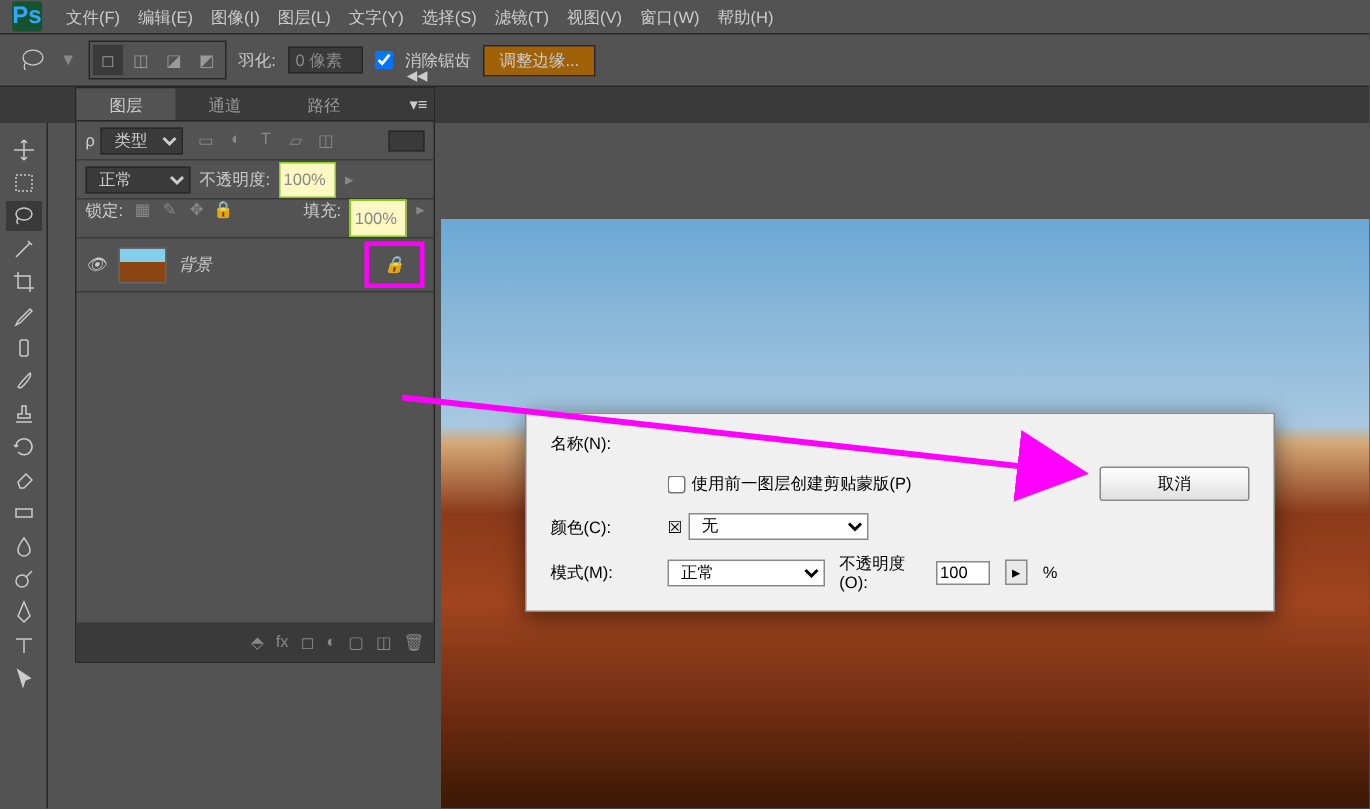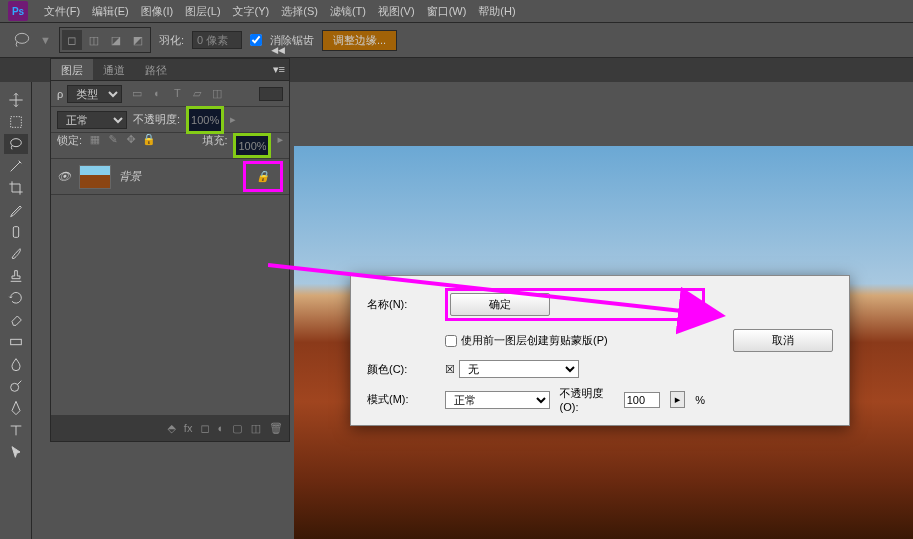--- a/index.html
+++ b/index.html
@@ -1,48 +1,48 @@
 <!DOCTYPE html>
 <html><head>
 <meta charset="utf-8">
 <style>
 *{margin:0;padding:0;box-sizing:border-box;font-family:"Microsoft YaHei",sans-serif;font-size:11px;user-select:none}
 body{background:#535353;width:913px;height:539px;overflow:hidden;position:relative}
 .menubar{height:22px;background:#535353;display:flex;align-items:center;padding-left:8px;color:#ccc}
-.ps-logo{width:20px;height:20px;background:#701a75;color:#31a8ff;display:flex;align-items:center;justify-content:center;font-weight:bold;font-size:10px;border-radius:2px;margin-right:10px}
+.ps-logo{width:20px;height:20px;background:#14532d;color:#31a8ff;display:flex;align-items:center;justify-content:center;font-weight:bold;font-size:16px;border-radius:2px;margin-right:10px}
 .menu-item{padding:0 6px;cursor:pointer}
 .options-bar{height:36px;background:#535353;border-top:1px solid #282828;border-bottom:1px solid #282828;display:flex;align-items:center;padding-left:12px;color:#ccc;gap:8px}
 .lasso-icon{width:20px;height:20px;display:flex;align-items:center;justify-content:center}
 .opt-group{display:flex;gap:2px;border:1px solid #282828;padding:2px}
 .opt-btn{width:20px;height:20px;background:#535353;display:flex;align-items:center;justify-content:center;color:#999}
 .opt-btn.active{background:#3a3a3a}
 .feather-input{width:50px;height:18px;background:#3a3a3a;border:1px solid #282828;color:#888;padding:0 4px}
 .chk{width:12px;height:12px}
 .refine-btn{background:#a16207;border:1px solid #282828;padding:2px 10px;color:#ccc}
 .doc-tab{height:24px;background:#3a3a3a;display:flex;align-items:center;padding-left:50px}
 .doc-tab-item{background:#535353;padding:4px 10px;color:#ccc;border-top:1px solid #666}
 .workspace{display:flex;height:calc(100% - 82px);position:relative}
 .toolbox{width:32px;background:#535353;border-right:1px solid #282828;padding-top:8px;display:flex;flex-direction:column;align-items:center;gap:2px}
 .tool{width:24px;height:20px;display:flex;align-items:center;justify-content:center;color:#ccc;cursor:pointer}
 .tool.active{background:#3a3a3a}
 .tool svg{width:16px;height:16px;stroke:#ccc;fill:none;stroke-width:1.5}
 .panel-area{position:absolute;left:50px;top:58px;width:240px;background:#535353;border:1px solid #282828}
 .panel-tabs{height:22px;background:#3a3a3a;display:flex;border-bottom:1px solid #282828;position:relative}
-.panel-tab{padding:4px 10px;color:#999;cursor:pointer}
+.panel-tab{padding:4px 22px;color:#999;cursor:pointer}
 .panel-tab.active{background:#535353;color:#ccc}
 .panel-menu{position:absolute;right:4px;top:4px;color:#ccc}
 .collapse-arrows{position:absolute;right:4px;top:-14px;color:#ccc;font-size:9px}
 .filter-row{height:26px;display:flex;align-items:center;padding:0 6px;gap:4px;border-bottom:1px solid #3a3a3a}
 .filter-sel{background:#3a3a3a;border:1px solid #282828;color:#ccc;padding:1px 4px;width:55px}
 .filter-icons{display:flex;gap:6px;margin-left:4px}
 .filter-icon{color:#888;width:14px;text-align:center}
 .toggle{width:24px;height:14px;background:#3a3a3a;border:1px solid #282828;margin-left:auto}
 .blend-row{height:26px;display:flex;align-items:center;padding:0 6px;gap:6px;border-bottom:1px solid #3a3a3a;color:#ccc}
 .blend-sel{background:#3a3a3a;border:1px solid #282828;color:#ccc;padding:1px 4px;width:70px}
-.pct-input{width:38px;background:#0f172a;border:3px solid #84cc16;color:#888;padding:5px 2px}
+.pct-input{width:38px;background:#fef9c3;border:1px solid #84cc16;color:#888;padding:5px 2px}
 .lock-row{height:26px;display:flex;padding:0 6px;gap:6px;border-bottom:1px solid #3a3a3a;color:#ccc}
 .lock-icons{display:flex;gap:4px}
 .lock-ico{color:#888;width:14px;text-align:center}
 .layer-row{height:36px;display:flex;align-items:center;padding:0 6px;gap:8px;border-bottom:1px solid #3a3a3a;color:#ccc;font-style:italic}
 .eye{color:#ccc}
 .thumb{width:32px;height:24px;background:linear-gradient(to bottom,#87ceeb 40%,#8b4513 40%);border:1px solid #666}
 .lock-highlight{border:3px solid magenta;padding:6px 10px;position:absolute;right:6px}
 .panel-footer{height:26px;background:#3a3a3a;display:flex;align-items:center;justify-content:flex-end;gap:8px;padding:0 6px}
 .footer-ico{color:#888}
 .canvas{position:absolute;left:294px;top:64px;right:0;bottom:0;background:linear-gradient(to bottom,#6ba8d4 0%,#a8c8e0 35%,#d4a878 38%,#8b3a1a 50%,#a0451f 65%,#6b2a10 85%,#3a1805 100%)}
@@ -249,21 +249,20 @@
     <span class="footer-ico">◐</span>
     <span class="footer-ico">▢</span>
     <span class="footer-ico">◫</span>
     <span class="footer-ico">🗑</span>
   </div>
 </div>
 
 <div class="dialog">
   <div class="dlg-body">
     <span class="dlg-label">名称(N):</span>
-    <span class="ok-highlight"><button class="dlg-btn">确定</button></span>
 
     <span></span>
     <label class="dlg-check">
         <input type="checkbox" class="chk" style="">
         <span>使用前一图层创建剪贴蒙版(P)</span>
       </label>
     <button class="dlg-btn">取消</button>
 
     <span class="dlg-label">颜色(C):</span>
     <div style="display:flex;gap:4px;align-items:center">

